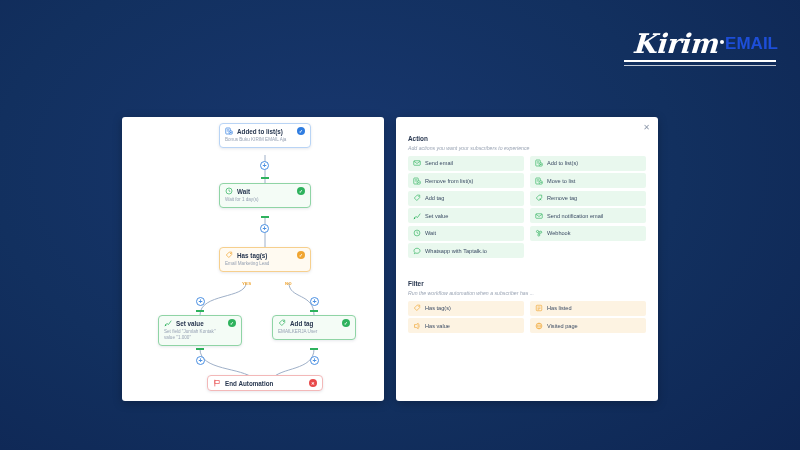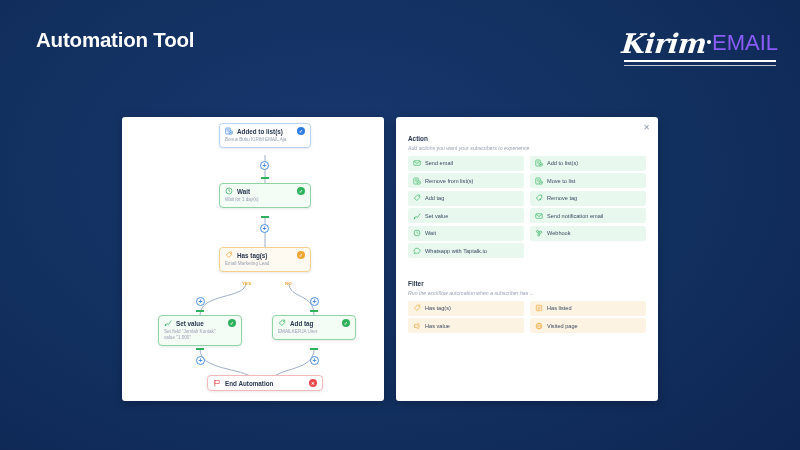--- a/index.html
+++ b/index.html
@@ -44,23 +44,23 @@
   #logo .dot {
     display: inline-block;
     width: 4px; height: 4px;
     background: #ffffff;
     border-radius: 50%;
     margin: 0 1px 2px 1px;
     vertical-align: bottom;
   }
   #logo .blockword {
     font-family: "Liberation Sans", sans-serif;
-    font-weight: normal;
-    font-size: 22px;
-    color: #8b5cf6;
+    font-weight: bold;
+    font-size: 17px;
+    color: #1d4ed8;
     letter-spacing: 0px;
     line-height: 1;
   }
   #logo .underbar {
     position: absolute;
     right: 2px; bottom: 4px;
     width: 152px; height: 2.5px;
     background: #ffffff;
   }
   #logo .underbar2 {
@@ -202,21 +202,20 @@
   }
   .opt .oic { width: 8px; height: 8px; flex: none; display: block; }
   .opt.g { background: #e9f8ee; }
   .opt.o { background: #fdf3e2; }
   .opt.full { grid-column: 1 / 2; }
 </style>
 </head>
 <body>
 
 <div id="headline">
-  <span class="l1">Automation Tool</span>
 </div>
 
 <div id="logo">
   <span class="script">Kirim</span>
   <span class="dot"></span>
   <span class="blockword">EMAIL</span>
   <span class="underbar"></span>
   <span class="underbar2"></span>
 </div>
 

